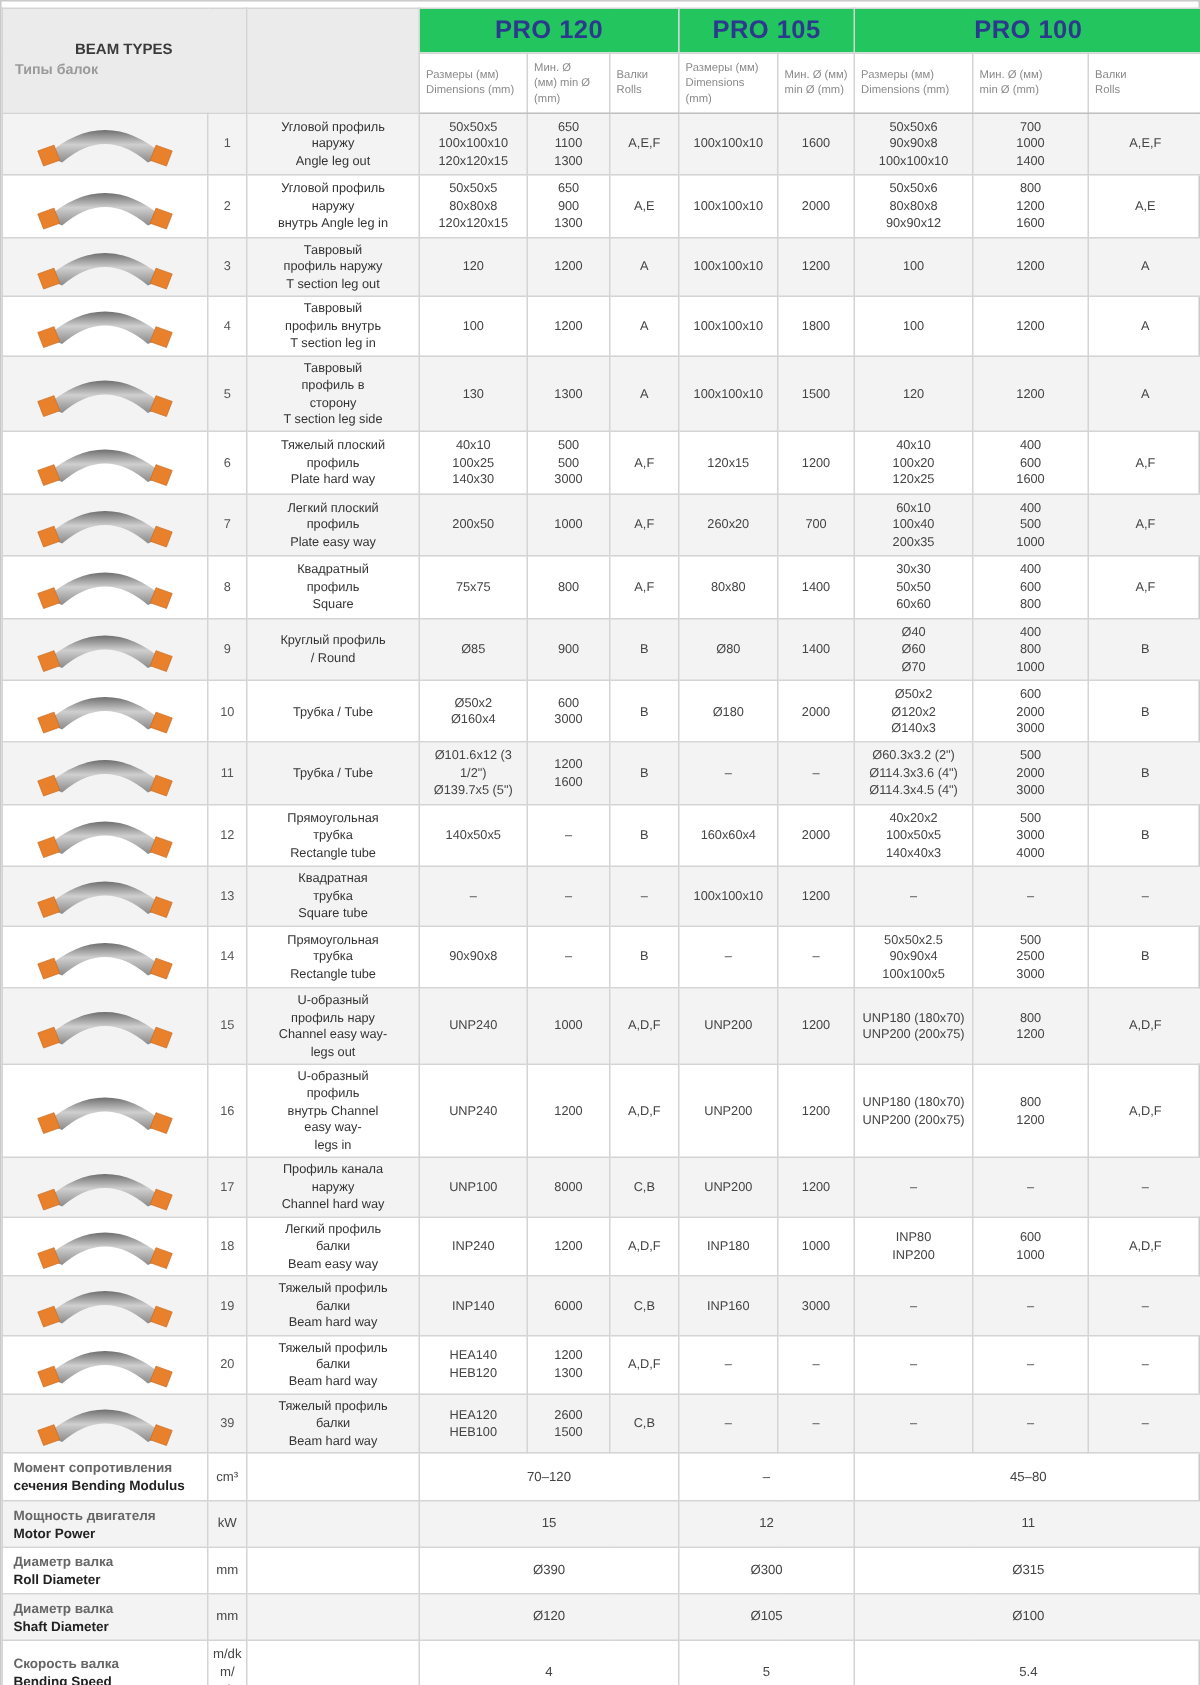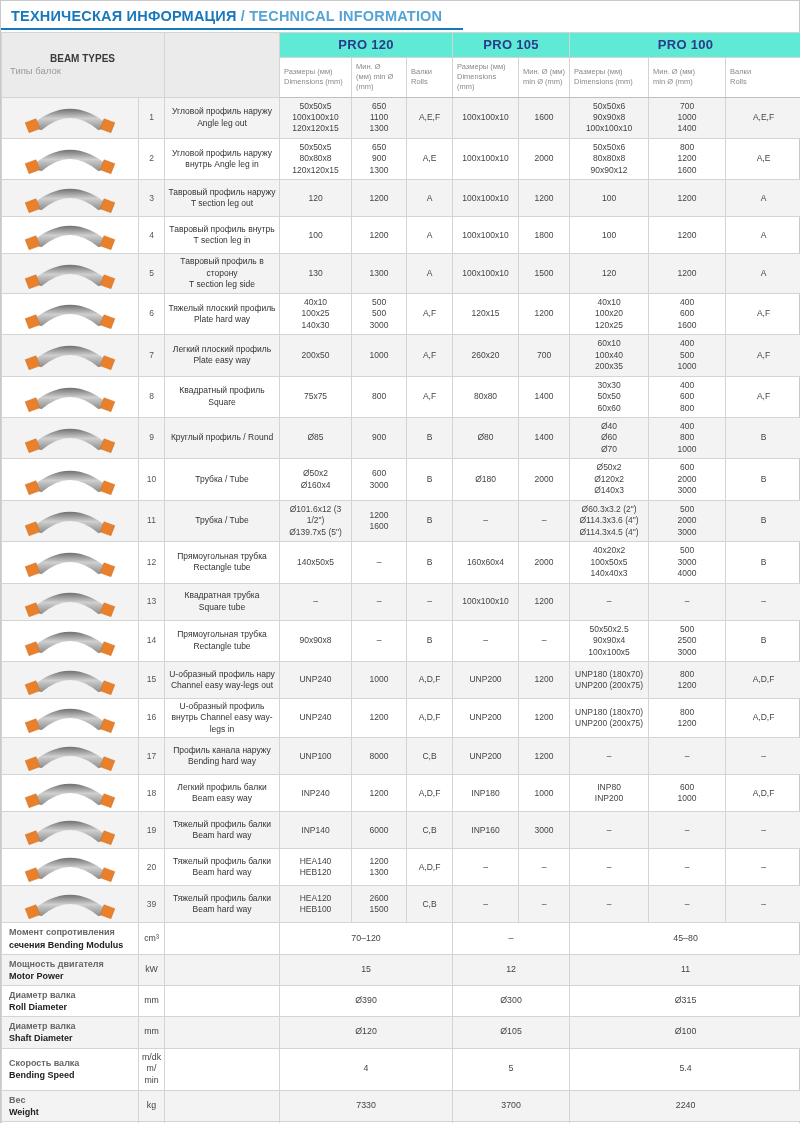--- a/index.html
+++ b/index.html
@@ -12,30 +12,30 @@
   .title-ru { font-size:14.5px; font-weight:bold; color:#1878be; letter-spacing:0.2px; }
   .title-sep, .title-en { font-size:14.5px; font-weight:bold; color:#55a4d6; letter-spacing:0.2px; }
 
   
   table { border-collapse:collapse; width:800px; table-layout:fixed; }
   td, th { border:1px solid #d4d4d4; font-size:8.5px; color:#444; text-align:center; vertical-align:middle; padding:3px 2px; line-height:1.35; }
   .pre { white-space:pre-line; }
 
   th.beam-types { background:#ebebeb; text-align:left; padding-left:8px; vertical-align:middle; }
   th.beam-types .en { display:block; font-size:10px; font-weight:bold; color:#3a3a3a;padding-left:40px; }
-  th.beam-types .ru { display:block; font-size:9.5px; font-weight:normal; color:#9a9a9a; }
+  th.beam-types .ru { display:block; font-size:9.5px; font-weight:bold; color:#9a9a9a; }
   th.blank-head { background:#ebebeb; }
-  th.group { font-size:13px; font-weight:bold; color:#2b3a8c; background:#5eead4; height:20px; letter-spacing:0.3px; }
+  th.group { font-size:17px; font-weight:bold; color:#2b3a8c; background:#22c55e; height:20px; letter-spacing:0.3px; }
   th.sub { font-size:7.5px; font-weight:normal; color:#8a8a8a; text-align:left; padding:3px 4px; background:#fff; height:40px; vertical-align:middle; border-bottom:1px solid #bfbfbf; }
 
   tr.alt { background:#f3f3f3; }
   td.col-img { padding:1px 4px; }
   td.col-img svg { display:block; margin:0 auto; }
   td.num { color:#555; }
-  td.name { color:#333; padding:2px 3px; }
+  td.name { color:#333; padding:2px 20px; }
 
   tr.spec td { font-size:8.8px; }
   tr.spec-first td { border-top:1px solid #b5b5b5; }
   td.spec-label { text-align:left; padding-left:7px; }
   td.spec-label .ru { display:block; color:#666; font-size:9px;font-weight:bold; }
   td.spec-label .en { display:block; color:#222; font-weight:bold; font-size:9px; }
   td.unit { color:#444; }
   .svgdefs { position:absolute; width:0; height:0; }
 </style>
 </head>
@@ -46,23 +46,20 @@
   <svg class="svgdefs" aria-hidden="true">
     <defs>
       <linearGradient id="beamGrad" x1="0" y1="0" x2="0" y2="1">
         <stop offset="0" stop-color="#6f6f6f"></stop>
         <stop offset="0.45" stop-color="#cfcfcf"></stop>
         <stop offset="1" stop-color="#8a8a8a"></stop>
       </linearGradient>
     </defs>
   </svg>
 
-  <div class="title-bar">
-    <span class="title-ru">ТЕХНИЧЕСКАЯ ИНФОРМАЦИЯ</span><span class="title-sep"> / </span><span class="title-en">TECHNICAL INFORMATION</span>
-  </div>
 
   <table>
     <colgroup>
       <col style="width:137px">
         <col style="width:26px">
         <col style="width:115px">
       <col style="width:72px">
         <col style="width:55px">
         <col style="width:46px">
       <col style="width:66px">
@@ -486,21 +483,21 @@
         <tr class="alt">
           <td class="col-img">
             <svg viewBox="0 0 132 44" width="118" height="34">
               <path d="M15 32 Q66 -12 117 32 L103 38 Q66 6 29 38 Z" fill="url(#beamGrad)"></path>
               <path d="M8 28 L22 23 L27 36 L13 41 Z" fill="#e8802c" stroke="#c96a1f" stroke-width="0.6"></path>
               <path d="M110 23 L124 28 L119 41 L105 36 Z" fill="#e8802c" stroke="#c96a1f" stroke-width="0.6"></path>
             </svg>
           </td>
           <td class="num">17</td>
           <td class="name pre">Профиль канала наружу
-Bending hard way</td>
+Channel hard way</td>
           <td class="pre">UNP100</td>
           <td class="pre">8000</td>
           <td>C,B</td>
           <td class="pre">UNP200</td>
           <td class="pre">1200</td>
           <td class="pre">–</td>
           <td class="pre">–</td>
           <td>–</td>
         </tr>
         <tr>

